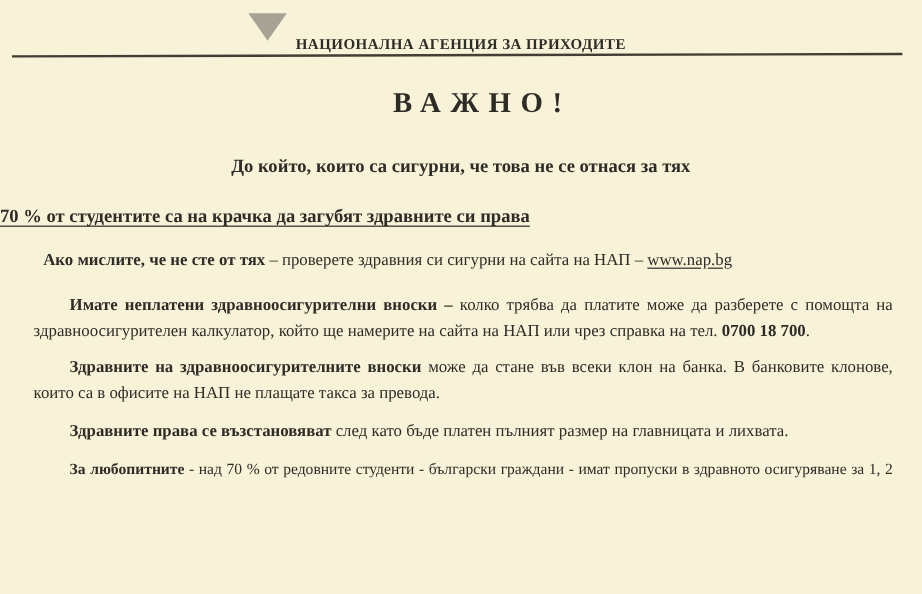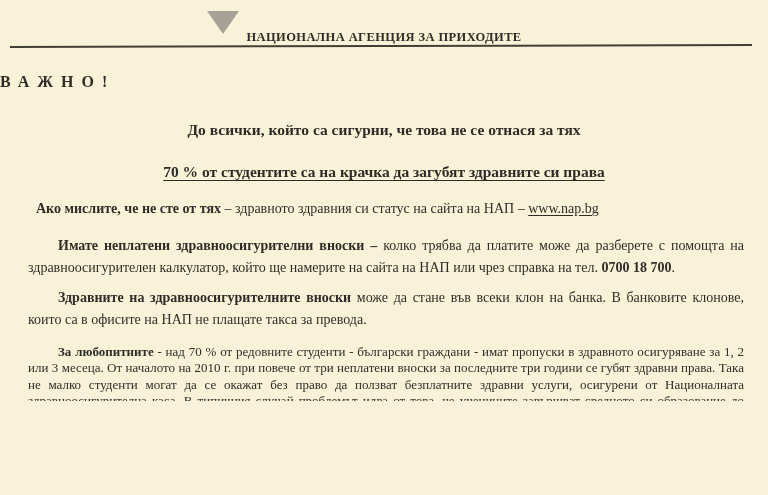--- a/index.html
+++ b/index.html
@@ -48,34 +48,35 @@
   }
   .header-rule{
     position:absolute;
     left:10px;right:16px;bottom:0;
     border-bottom:2px solid var(--rule);
     transform:rotate(-0.15deg);
   }
   
   .doc-title{
     margin-top:26px;
-    text-align:left;
-    font-size:16px;
+    text-align:center;
+    font-size:24px;
     font-weight:bold;
     letter-spacing:8px;
+    padding-left:36px;
   }
   .addressee{
     margin-top:30px;
     text-align:center;
     font-size:15.5px;
     font-weight:bold;
   }
   .headline{
     margin:24px auto 0;
-    text-align:center;
+    text-align:left;
     font-size:15.5px;
     font-weight:bold;
     text-decoration:underline;
     text-underline-offset:3px;
   }
   .check-line{
     margin:20px 28px 0 36px;
     font-size:14px;
     white-space:nowrap;
   }
@@ -111,38 +112,41 @@
 <div class="page">
 
   <div class="header">
     <span class="logo-triangle"></span>
     <div class="agency-name">НАЦИОНАЛНА АГЕНЦИЯ ЗА ПРИХОДИТЕ</div>
     <div class="header-rule"></div>
   </div>
 
   <div class="doc-title">ВАЖНО!</div>
 
-  <div class="addressee">До всички, който са сигурни, че това не се отнася за тях</div>
+  <div class="addressee">До който, които са сигурни, че това не се отнася за тях</div>
 
   <div class="headline">70 % от студентите са на крачка да загубят здравните си права</div>
 
   <div class="check-line">
-    <span class="b">Ако мислите, че не сте от тях</span><span> – здравното здравния си статус на сайта на НАП – </span><span class="link">www.nap.bg</span>
+    <span class="b">Ако мислите, че не сте от тях</span><span> – проверете здравния си сигурни на сайта на НАП – </span><span class="link">www.nap.bg</span>
   </div>
 
   <div class="body-paras">
 
     <p class="para">
       <span class="lead">Имате неплатени здравноосигурителни вноски –</span><span> колко трябва да платите може да разберете с помощта на здравноосигурителен калкулатор, който ще намерите на сайта на НАП или чрез справка на тел. </span><span class="phone">0700 18 700</span><span>.</span>
     </p>
 
     <p class="para">
       <span class="lead">Здравните на здравноосигурителните вноски</span><span>  може да стане във всеки клон на банка. В банковите клонове, които са в офисите на НАП не плащате такса за превода.</span>
     </p>
 
+    <p class="para">
+      <span class="lead">Здравните права се възстановяват</span><span> след като бъде платен пълният размер на главницата и лихвата.</span>
+    </p>
 
     <p class="para para-last">
       <span class="lead">За любопитните</span><span> - над 70 % от редовните студенти - български граждани - имат пропуски в здравното осигуряване за 1, 2 или 3 месеца.  От началото на 2010 г. при повече от три неплатени вноски за последните три години се губят здравни права. Така не малко студенти могат да се окажат без право да ползват безплатните здравни услуги, осигурени от Националната здравноосигурителна каса. В типичния случай проблемът идва от това, че учениците завършват средното си образование до края на юни на текущата година, а започват следването си през септември или октомври. В диапазона юли - септември те не се осигуряват за сметка на републиканския бюджет, защото не попадат в нито една от двете категории. За този период здравноосигурителните вноски се правят за своя сметка.</span>
     </p>
 
   </div>
 
 </div>
 
 </body></html>

